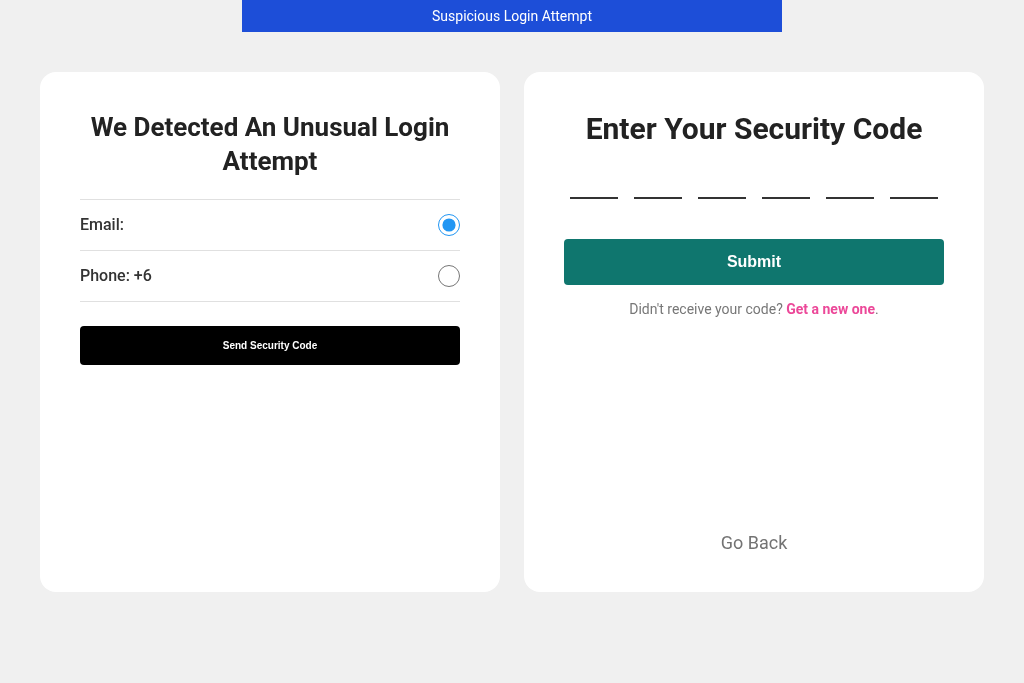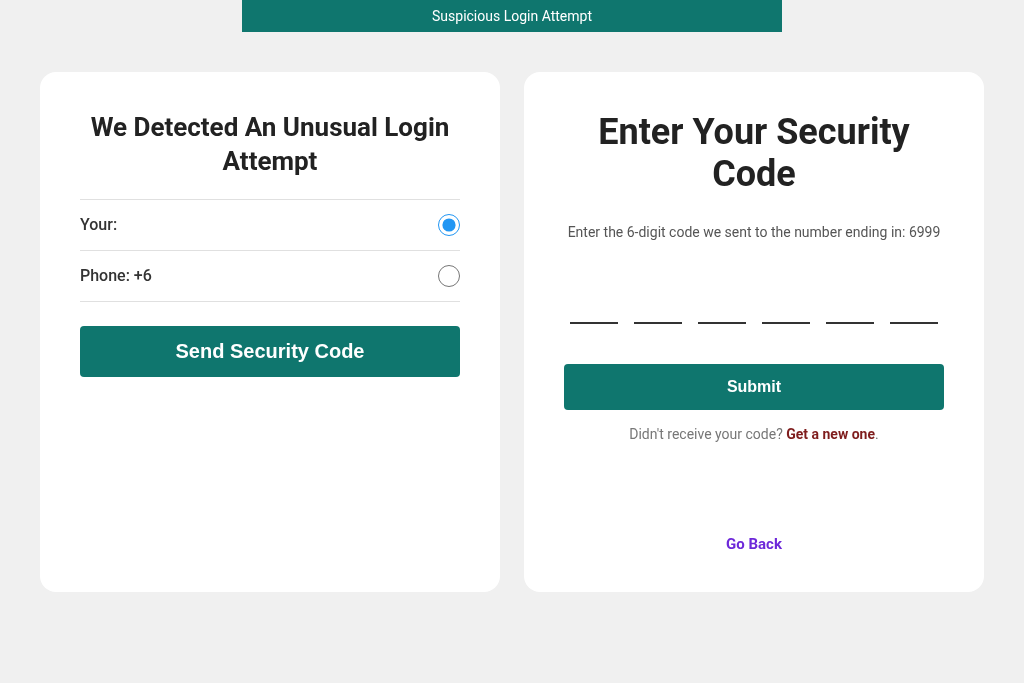--- a/index.html
+++ b/index.html
@@ -9,21 +9,21 @@
     }
 
     body {
       background-color: #f0f0f0;
       font-family: -apple-system, BlinkMacSystemFont, 'Segoe UI', Roboto, sans-serif;
       min-height: 683px;
       min-width: 1024px;
     }
 
     .top-banner {
-      background-color: #0f766e;
+      background-color: #1d4ed8;
       color: white;
       text-align: center;
       padding: 8px 16px;
       font-size: 14px;
       font-weight: 400;
       width: 540px;
       margin: 0 auto;
     }
 
     .main-content {
@@ -88,49 +88,49 @@
     }
 
     .radio-input {
       width: 22px;
       height: 22px;
       accent-color: #2196f3;
       cursor: pointer;
     }
 
     .send-btn {
-      background-color: #0f766e;
+      background-color: #000000;
       color: white;
       border: none;
       border-radius: 4px;
       padding: 14px 0;
       width: 100%;
-      font-size: 20px;
+      font-size: 10px;
       font-weight: 600;
       cursor: pointer;
       margin-bottom: auto;
     }
 
     .logout-link {
       font-size: 15px;
       font-weight: 600;
       color: #333;
       cursor: pointer;
       text-decoration: none;
       margin-top: auto;
       padding-top: 40px;
     }
 
     
     .right-card .card-title {
-      font-size: 36px;
+      font-size: 30px;
       font-weight: 700;
       text-align: center;
       color: #222;
-      margin-bottom: 26px;
+      margin-bottom: 12px;
     }
 
     .right-card .card-description {
       font-size: 14px;
       color: #555;
       text-align: center;
       line-height: 1.6;
       margin-bottom: 40px;
     }
 
@@ -167,28 +167,28 @@
     }
 
     .resend-text {
       font-size: 14px;
       color: #777;
       text-align: center;
     }
 
     .resend-link {
       font-weight: 700;
-      color: #7f1d1d;
+      color: #ec4899;
       cursor: pointer;
     }
 
     .go-back-link {
-      font-size: 15px;
-      font-weight: 700;
-      color: #6d28d9;
+      font-size: 18px;
+      font-weight: 400;
+      color: #737373;
       cursor: pointer;
       text-decoration: none;
       margin-top: auto;
       padding-top: 40px;
     }
 
     .spacer {
       flex: 1;
     }
   </style>
@@ -199,38 +199,37 @@
   <span>Suspicious Login Attempt</span>
 </div>
 
 <div class="main-content">
 
   <div class="card left-card">
     <h1 class="card-title">We Detected An Unusual Login Attempt</h1>
 
     <div class="options-container">
       <div class="radio-option">
-        <span class="radio-label">Your:</span>
+        <span class="radio-label">Email:</span>
         <input type="radio" class="radio-input" name="delivery" value="email" checked="" style="">
       </div>
       <div class="radio-option">
         <span class="radio-label">Phone: +6</span>
         <input type="radio" class="radio-input" name="delivery" value="phone" style="">
       </div>
     </div>
 
     <button class="send-btn">Send Security Code</button>
 
     <div class="spacer"></div>
 
   </div>
 
   <div class="card right-card">
     <h1 class="card-title">Enter Your Security Code</h1>
-    <p class="card-description">Enter the 6-digit code we sent to the number ending in: 6999</p>
 
     <div class="code-inputs">
       <input type="text" maxlength="1" class="code-digit" style="">
       <input type="text" maxlength="1" class="code-digit" style="">
       <input type="text" maxlength="1" class="code-digit" style="">
       <input type="text" maxlength="1" class="code-digit" style="">
       <input type="text" maxlength="1" class="code-digit" style="">
       <input type="text" maxlength="1" class="code-digit" style="">
     </div>
 

